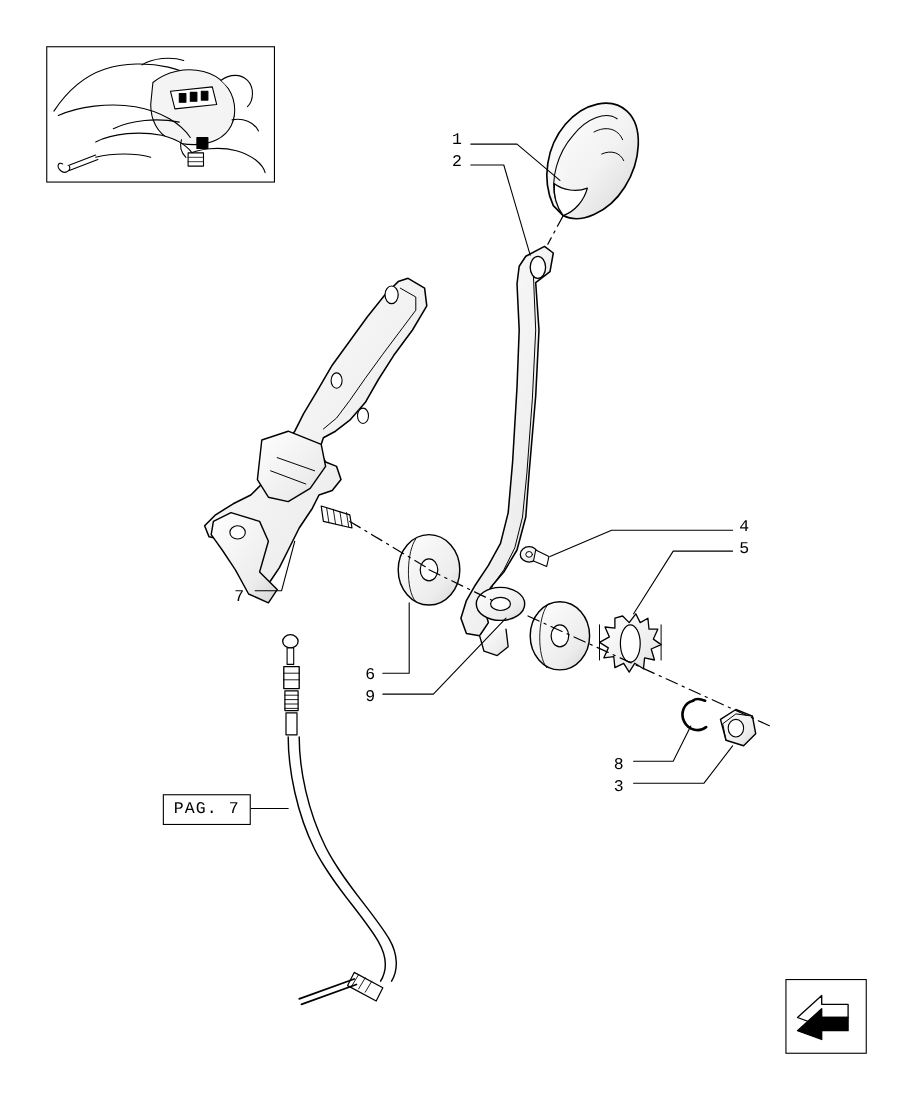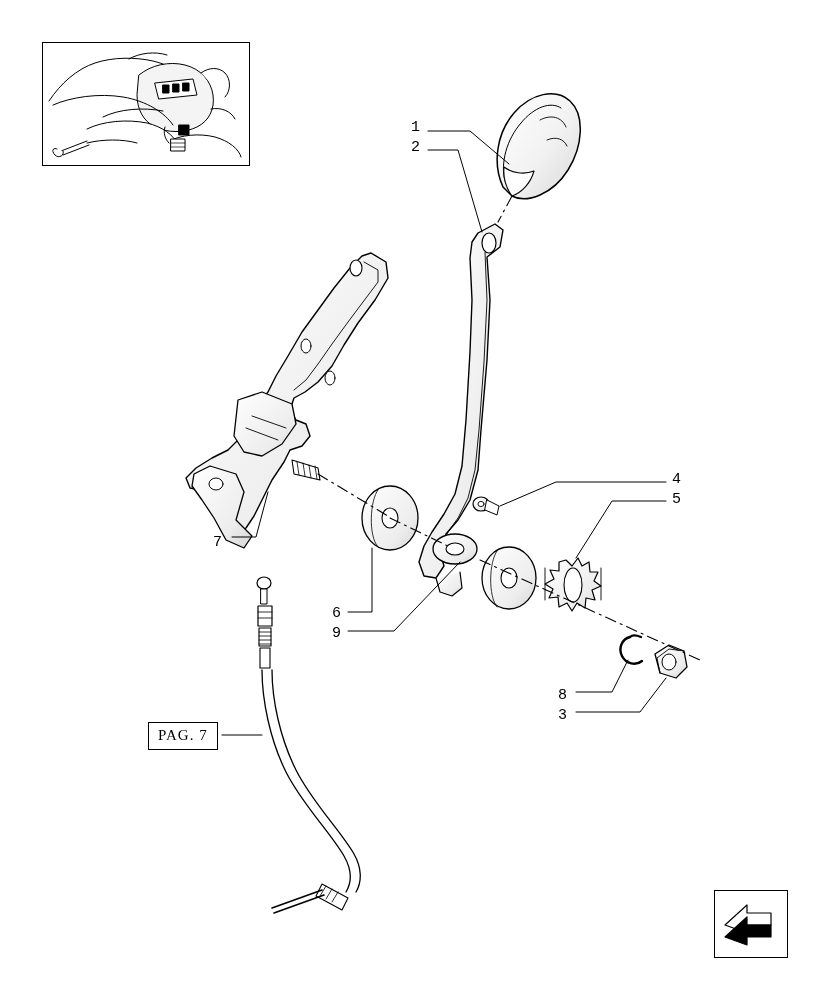--- a/index.html
+++ b/index.html
@@ -36,21 +36,21 @@
     color: #000000;
     letter-spacing: 0.5px;
     white-space: nowrap;
     line-height: 1;
   }
 
   .pagref {
     position: absolute;
     border: 1.4px solid #000;
     padding: 5px 9px 6px 9px;
-    font-family: Liberation Serif, serif;
+    font-family: Liberation Mono, monospace;
     font-size: 15px;
     letter-spacing: 1px;
     background: #fff;
     color: #000;
     line-height: 1;
   }
 
   .inset-box {
     position: absolute;
     border: 1.5px solid #000;

